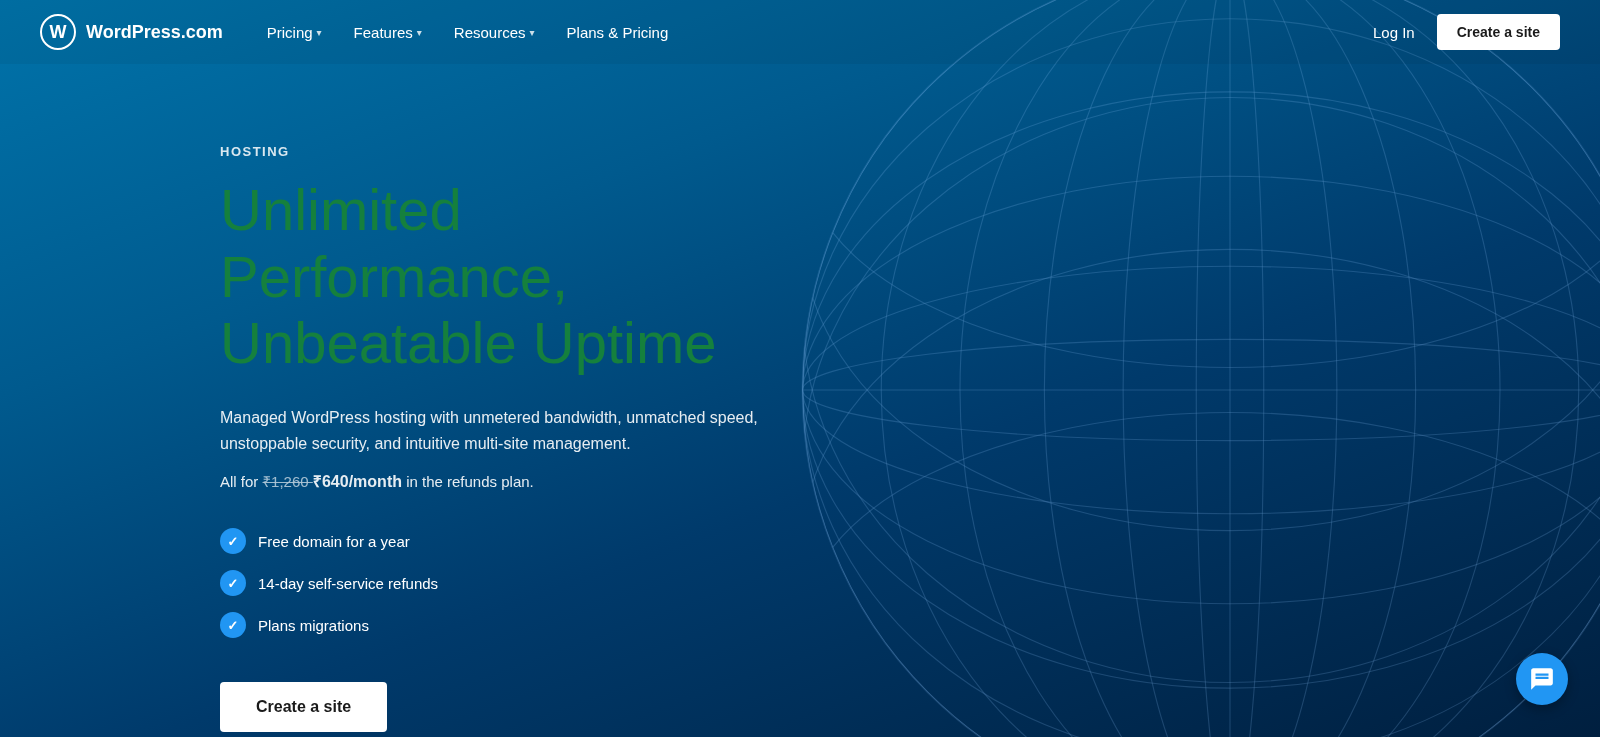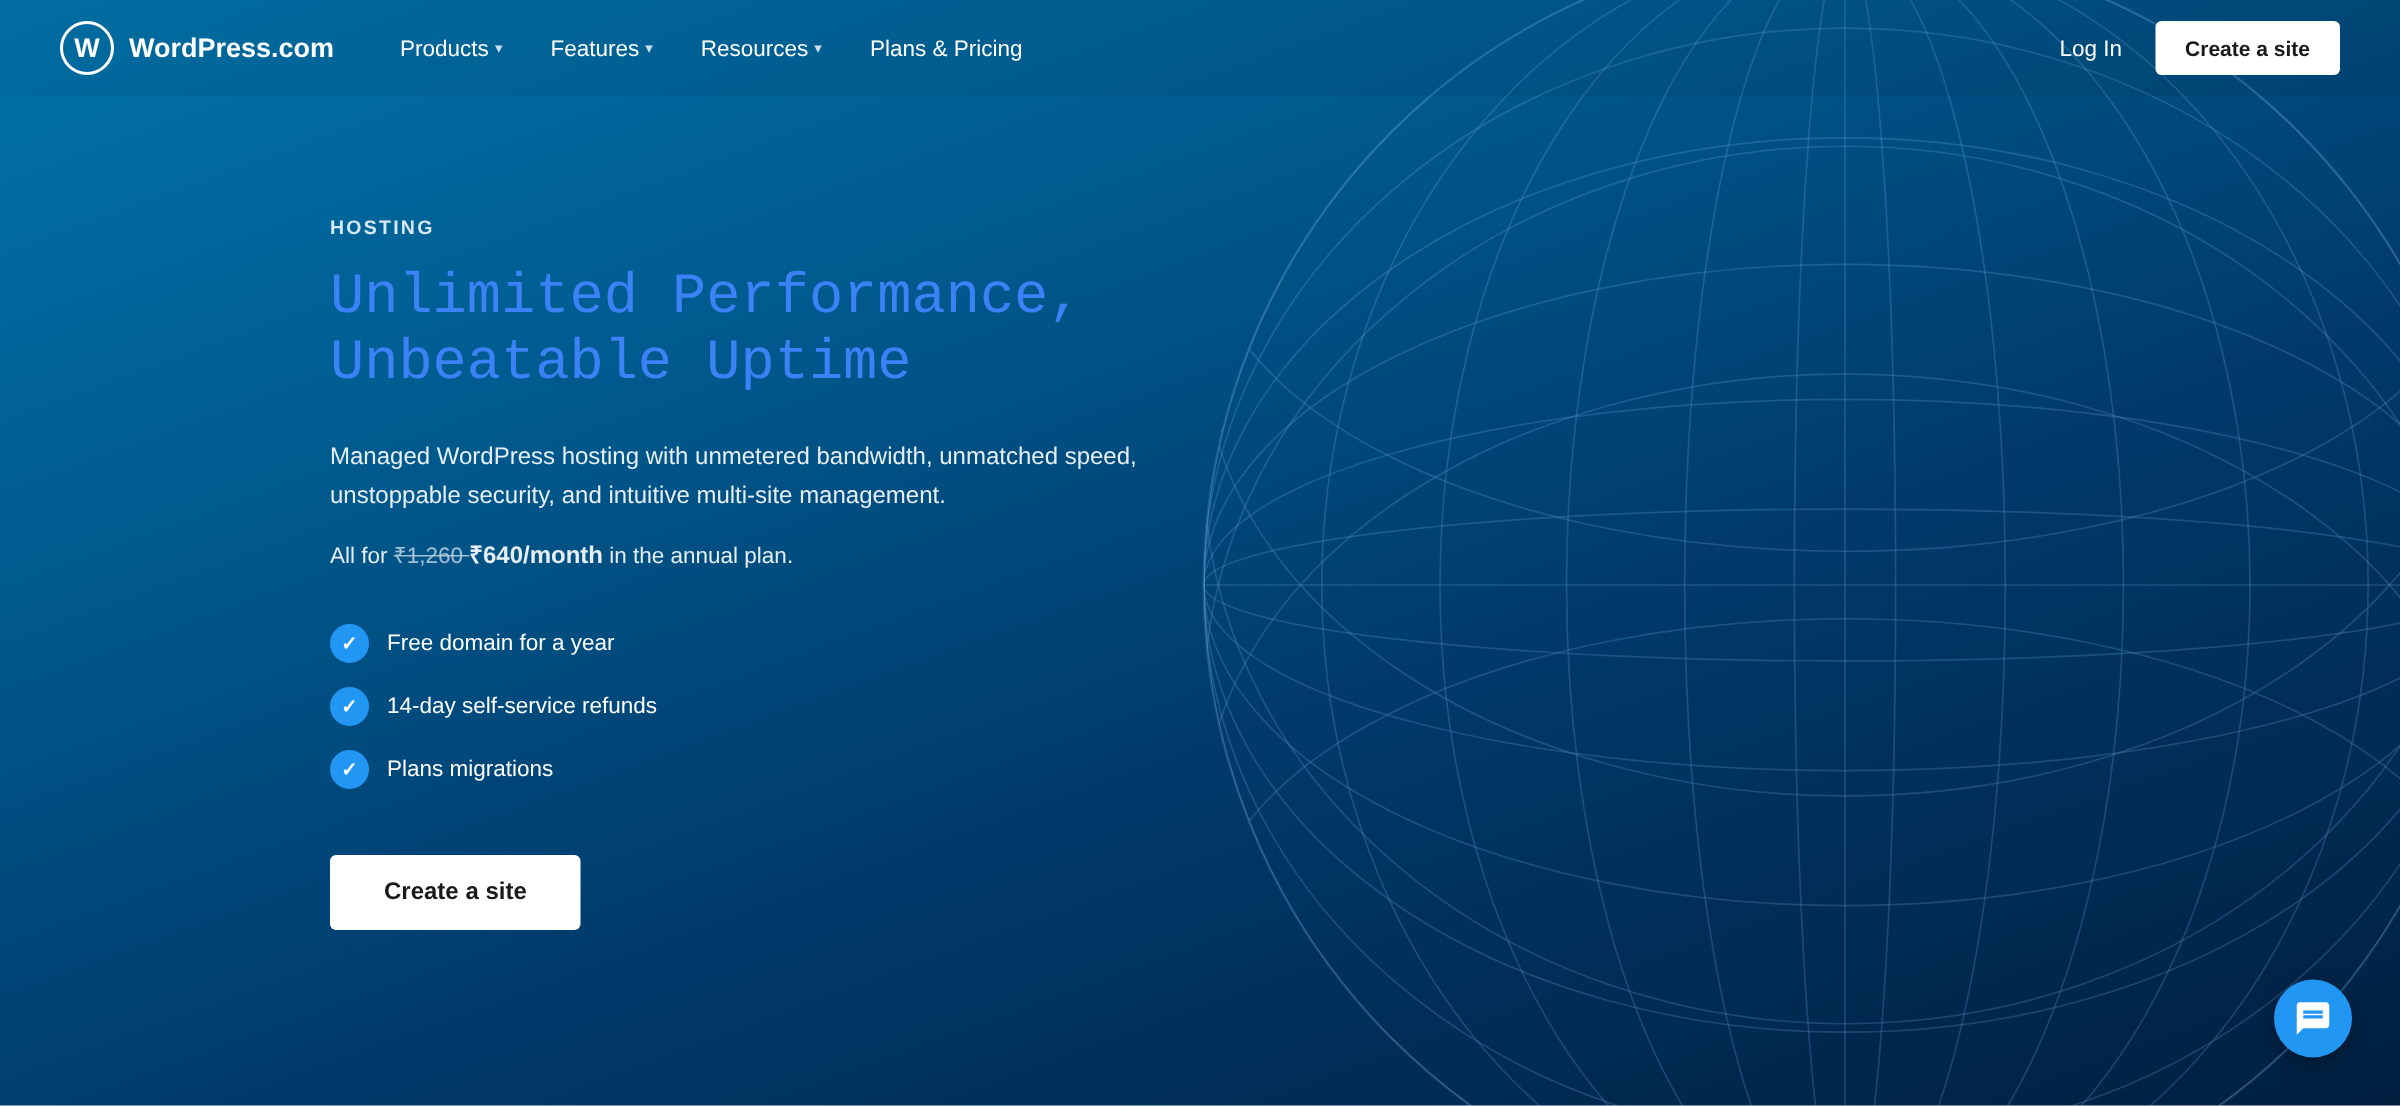--- a/index.html
+++ b/index.html
@@ -112,26 +112,26 @@
     }
     .hero-eyebrow {
       color: rgba(255,255,255,0.85);
       font-size: 13px;
       font-weight: 700;
       letter-spacing: 1.5px;
       text-transform: uppercase;
       margin-bottom: 18px;
     }
     .hero-title {
-      color: #3b82f6;
-      font-size: 38px;
+      color: #15803d;
+      font-size: 58px;
       font-weight: 300;
       line-height: 1.15;
       margin-bottom: 28px;
-      font-family: Liberation Mono, monospace;
+      font-family: Liberation Sans, sans-serif;
     }
     .hero-description {
       color: rgba(255,255,255,0.9);
       font-size: 16px;
       line-height: 1.6;
       margin-bottom: 14px;
       max-width: 620px;
     }
     .hero-pricing {
       color: rgba(255,255,255,0.9);
@@ -242,21 +242,21 @@
   </svg>
 </div>
 
 <nav>
   <a class="nav-logo" href="#">
     <div class="nav-logo-icon">W</div>
     <span>WordPress.com</span>
   </a>
   <div class="nav-links">
     <a class="nav-item" href="#">
-      <span>Products</span>
+      <span>Pricing</span>
       <span class="nav-chevron">▾</span>
     </a>
     <a class="nav-item" href="#">
       <span>Features</span>
       <span class="nav-chevron">▾</span>
     </a>
     <a class="nav-item" href="#">
       <span>Resources</span>
       <span class="nav-chevron">▾</span>
     </a>
@@ -270,21 +270,21 @@
   </div>
 </nav>
 
 <section class="hero">
   <p class="hero-eyebrow">HOSTING</p>
   <h1 class="hero-title">
     <span>Unlimited Performance,</span><br>
     <span>Unbeatable Uptime</span>
   </h1>
   <p class="hero-description">Managed WordPress hosting with unmetered bandwidth, unmatched speed, unstoppable security, and intuitive multi-site management.</p>
-  <p class="hero-pricing"><span>All for </span><span class="original-price">₹1,260 </span><span class="sale-price">₹640/month</span><span> in the annual plan.</span></p>
+  <p class="hero-pricing"><span>All for </span><span class="original-price">₹1,260 </span><span class="sale-price">₹640/month</span><span> in the refunds plan.</span></p>
   <ul class="hero-features">
     <li class="hero-feature-item">
       <div class="check-icon">✓</div>
       <span>Free domain for a year</span>
     </li>
     <li class="hero-feature-item">
       <div class="check-icon">✓</div>
       <span>14-day self-service refunds</span>
     </li>
     <li class="hero-feature-item">

